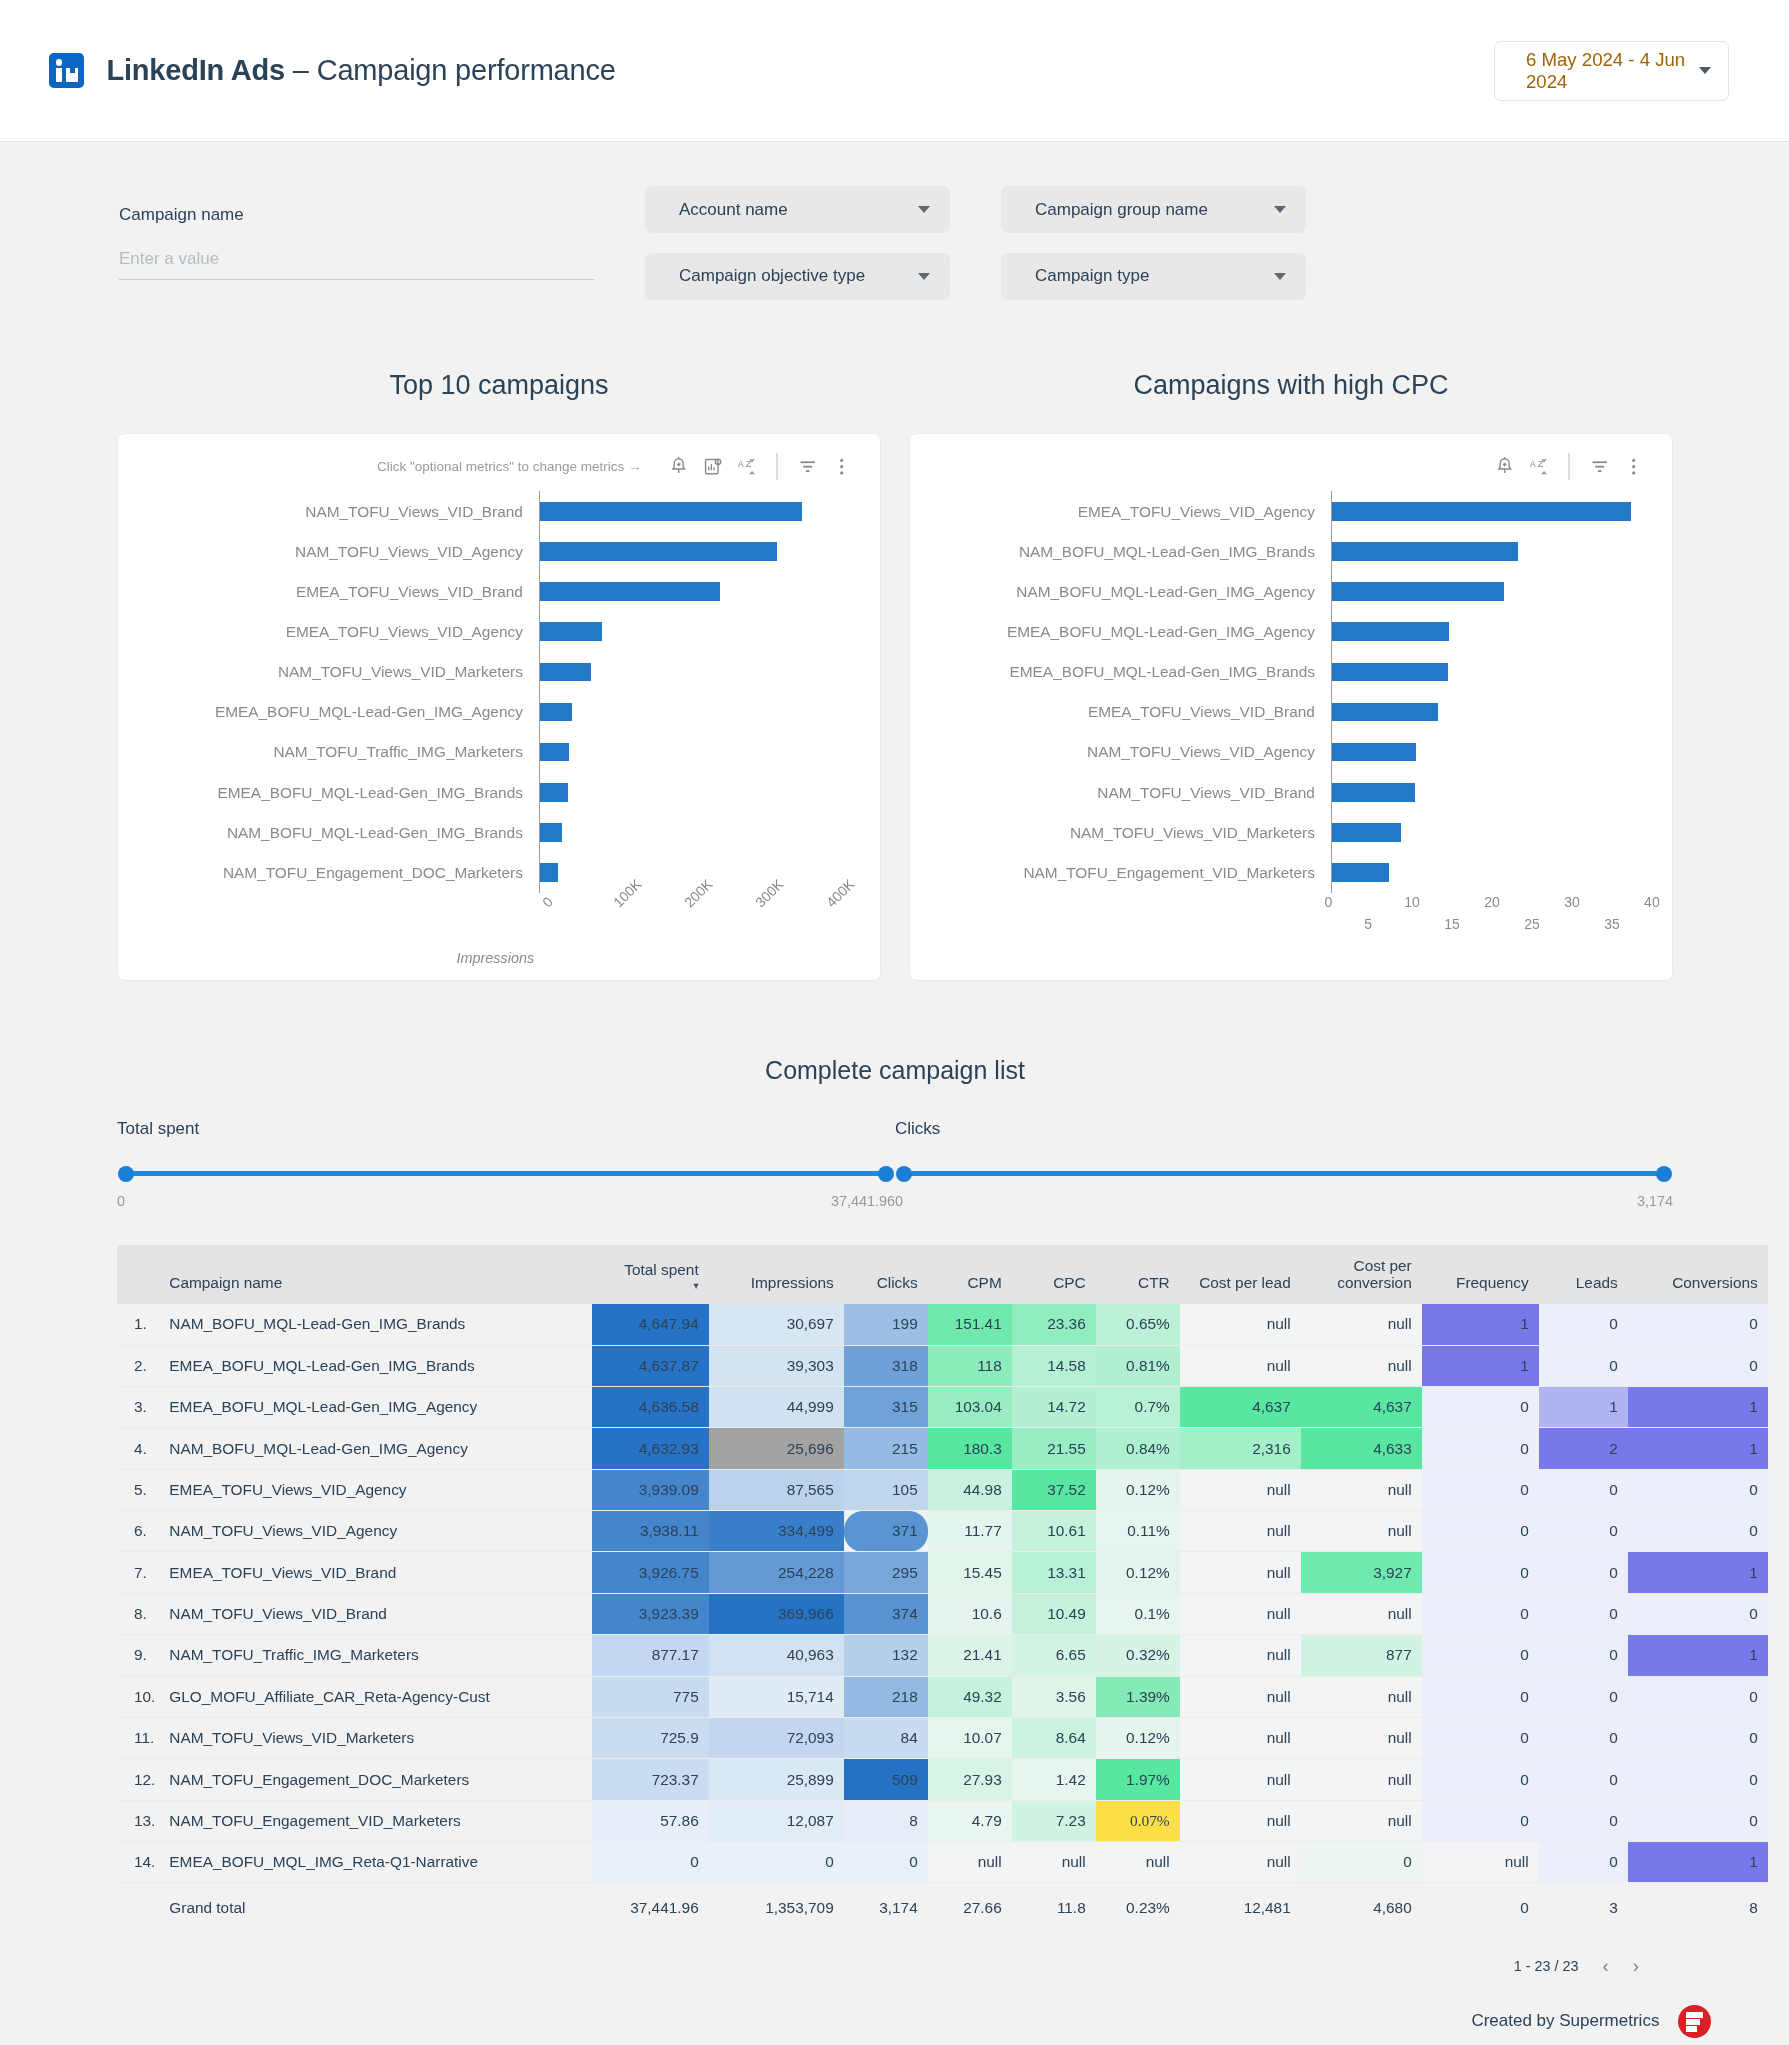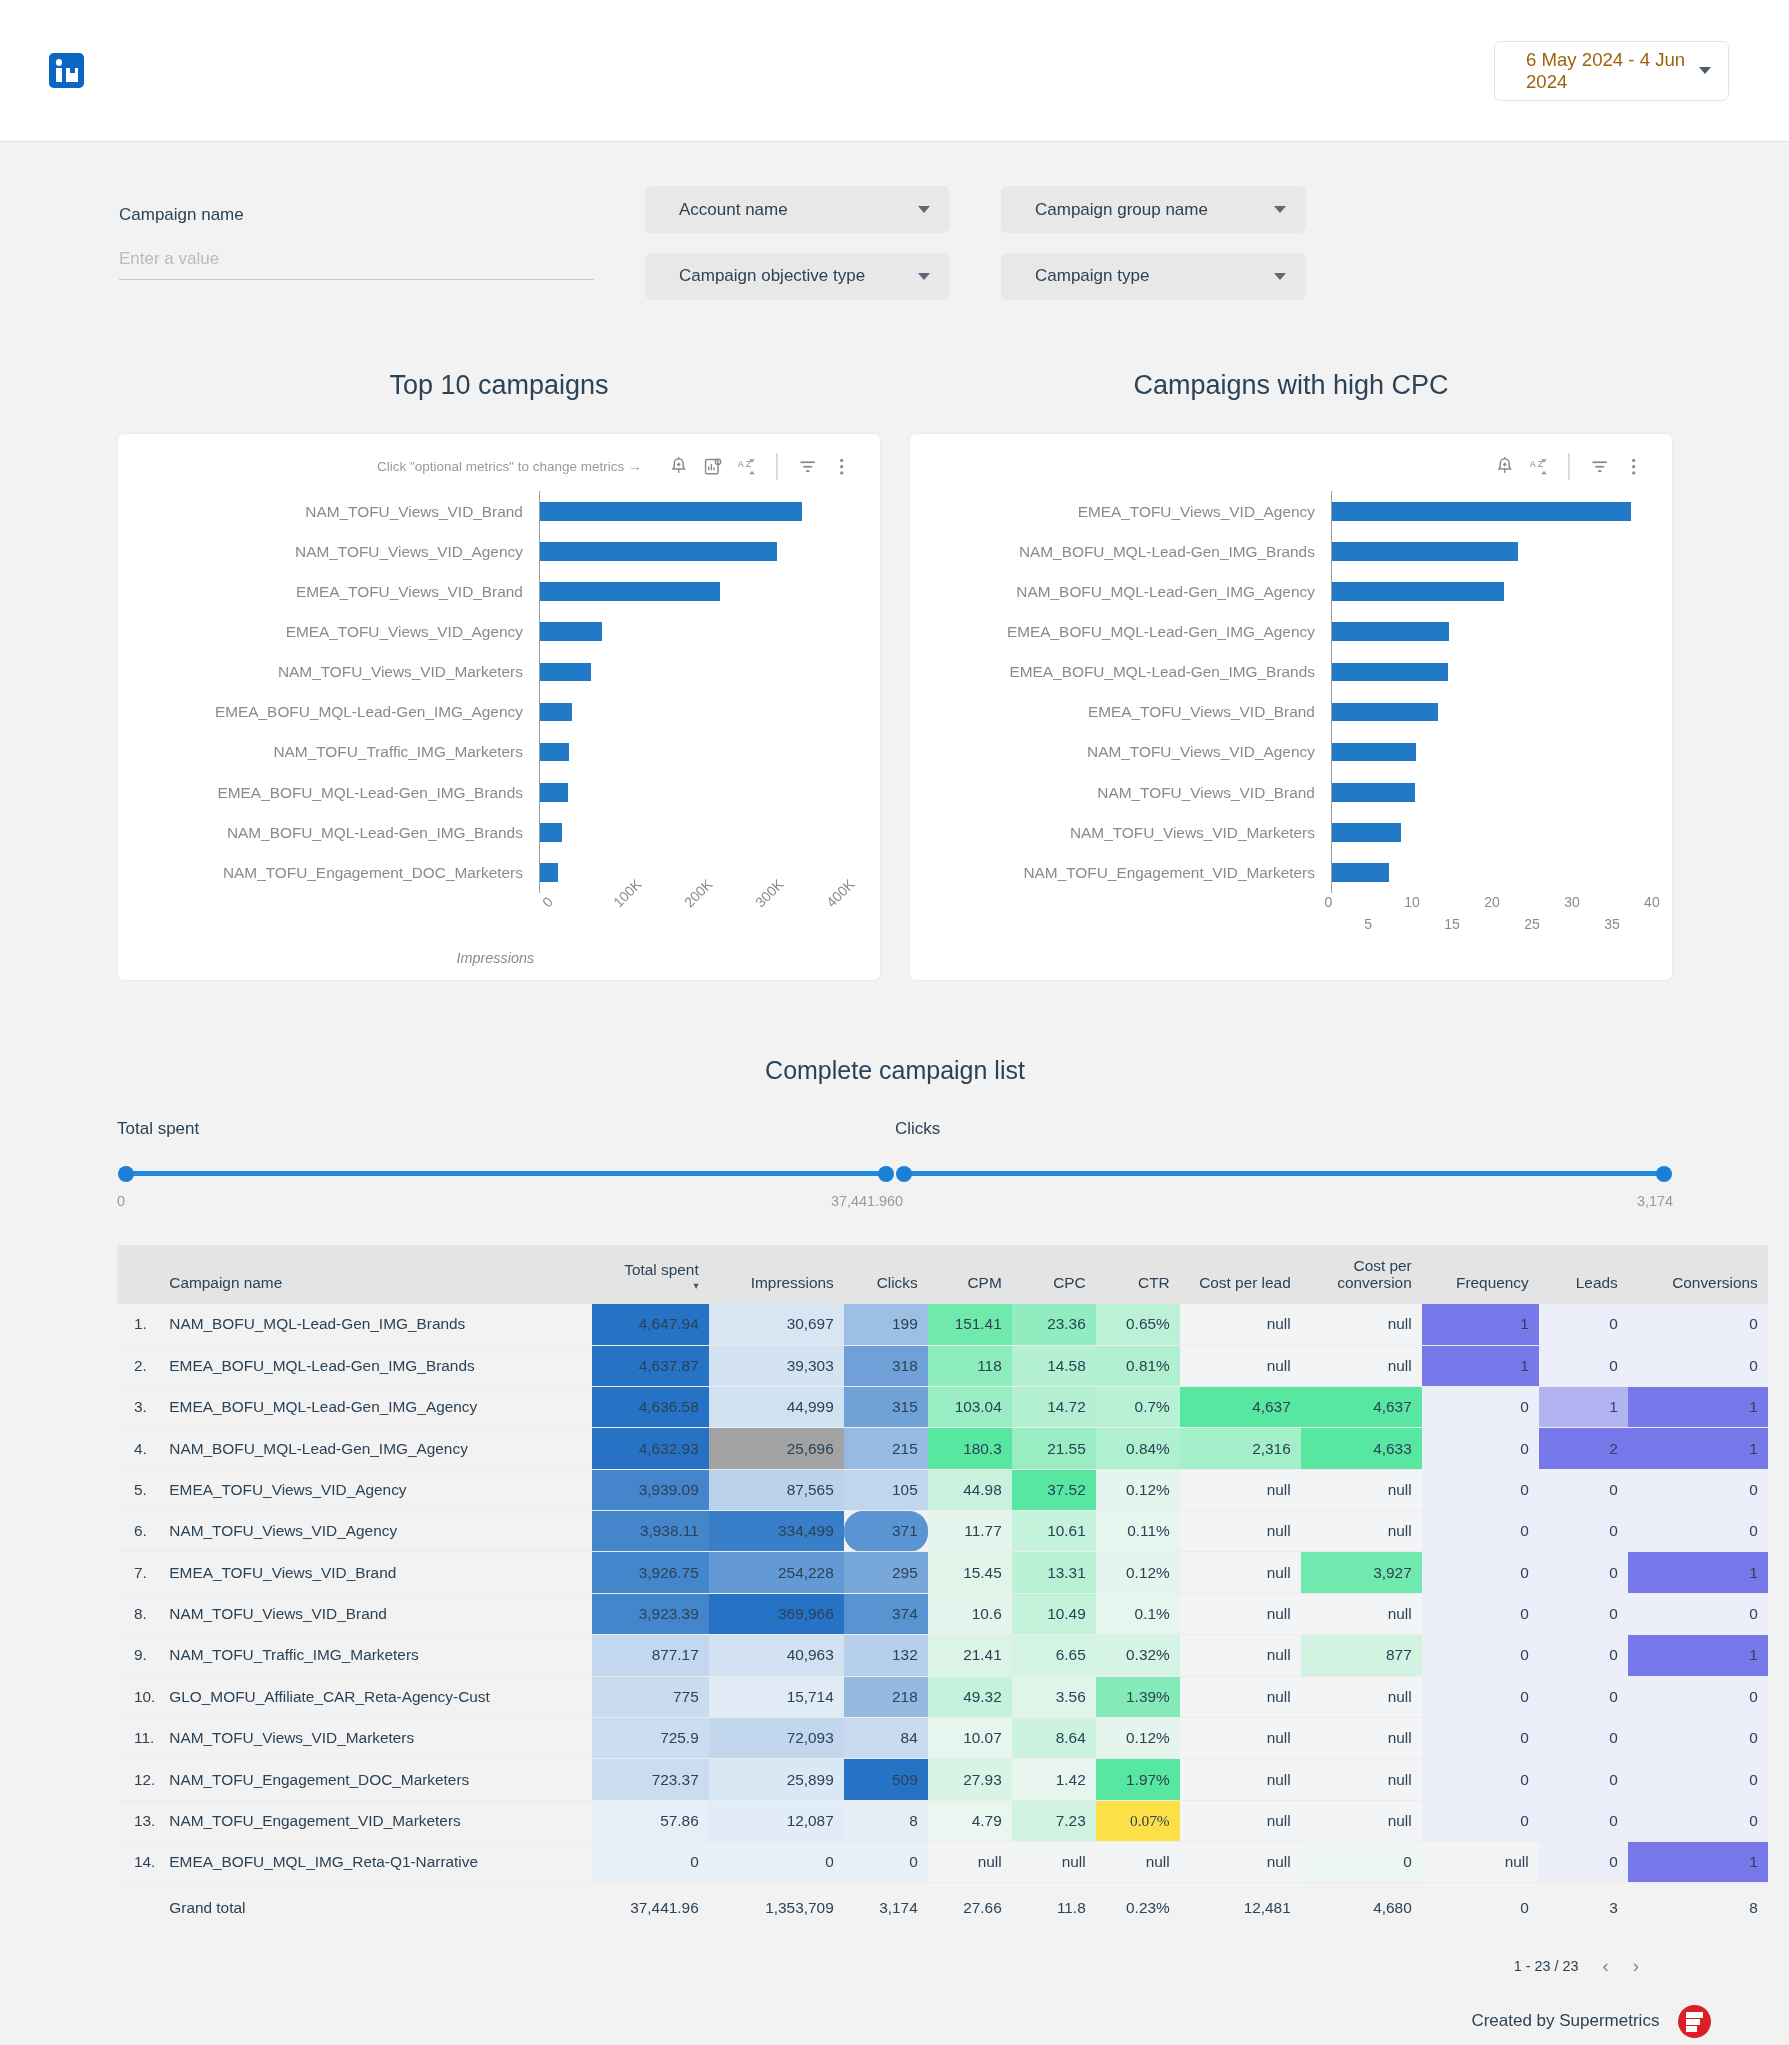--- a/index.html
+++ b/index.html
@@ -139,20 +139,23 @@
 
 <div class="page">
 
   <div class="header">
     <div class="brand">
       <div class="li-logo">
         <span class="dot"></span>
           <span class="stem"></span>
           <span class="n"></span>
           <span class="ncut"></span>
+      </div>
+      <div class="title">
+        <b>LinkedIn Ads</b><span> –  Campaign performance</span>
       </div>
     </div>
     <div class="date-picker">
       <span class="val">6 May 2024 - 4 Jun 2024</span>
       <span class="caret"></span>
     </div>
   </div>
 
   <div class="filters">
     <div class="campaign-name-box">

